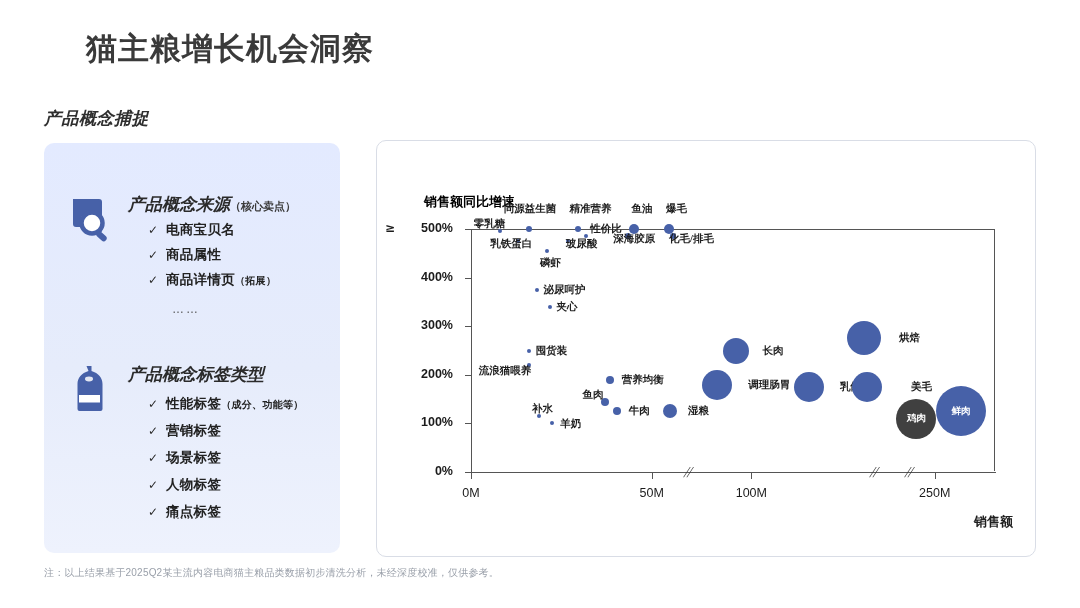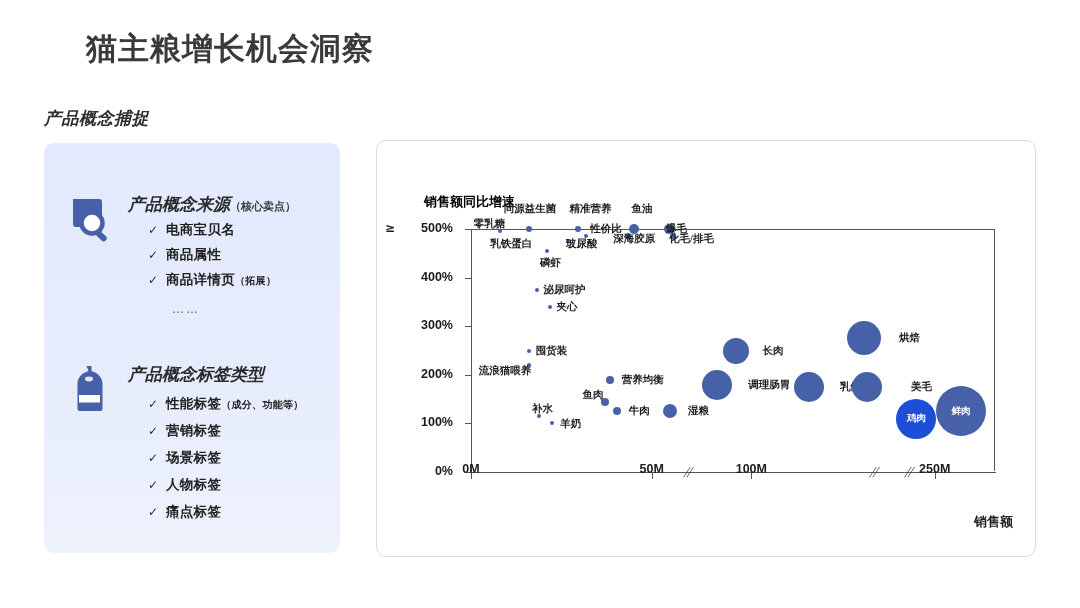--- a/index.html
+++ b/index.html
@@ -126,21 +126,21 @@
   }
   .ge-sign {
     position: absolute; left: 8px; font-size: 12px; font-weight: 700; color:#1b1b1b;
     transform: translateY(-8px);
     font-family: "DejaVu Sans", sans-serif;
   }
   .xtick {
     position: absolute; top: 331px; width: 1px; height: 7px; background: #555;
   }
   .xtick-label {
-    position: absolute; top: 321px; font-size: 12.5px; font-weight: 700;
+    position: absolute; top: 345px; font-size: 12.5px; font-weight: 400;
     color: #1b1b1b; transform: translateX(-50%); white-space: nowrap;
   }
   .axis-break {
     position: absolute; top: 323px; font-size: 15px; color: #333;
     transform: translateX(-50%) skewX(-18deg); font-weight: 400;
     letter-spacing: -1px; font-family: "Liberation Serif", serif;
   }
 
   
   .bubble {
@@ -275,21 +275,21 @@
         <div class="axis-break" style="left: 531.54px;">//</div>
       </div>
     <div id="points">
         <div class="bubble sm" style="left: 151.64px; top: 88px; width: 6px; height: 6px; background: rgb(71, 97, 168);"></div>
         <div class="pt-label" style="left: 126.64px; top: 68px;">同源益生菌</div>
         <div class="bubble sm" style="left: 201.42px; top: 88px; width: 6px; height: 6px; background: rgb(71, 97, 168);"></div>
         <div class="pt-label" style="left: 192.42px; top: 68px;">精准营养</div>
         <div class="bubble sm" style="left: 257.488px; top: 88px; width: 10px; height: 10px; background: rgb(71, 97, 168);"></div>
         <div class="pt-label" style="left: 254.488px; top: 68px;">鱼油</div>
         <div class="bubble sm" style="left: 292.072px; top: 88px; width: 10px; height: 10px; background: rgb(71, 97, 168);"></div>
-        <div class="pt-label" style="left: 289.072px; top: 68px; margin-top: 20px;">爆毛</div>
+        <div class="pt-label" style="left: 289.072px; top: 68px;">爆毛</div>
         <div class="bubble sm" style="left: 122.82px; top: 90.43px; width: 4px; height: 4px; background: rgb(71, 97, 168);"></div>
         <div class="pt-label" style="left: 96.82px; top: 83.43px;">零乳糖</div>
         <div class="bubble sm" style="left: 209.28px; top: 95.29px; width: 4px; height: 4px; background: rgb(71, 97, 168);"></div>
         <div class="pt-label" style="left: 213.28px; top: 88.29px;">性价比</div>
         <div class="bubble sm" style="left: 141.16px; top: 100.15px; width: 4px; height: 4px; background: rgb(71, 97, 168);"></div>
         <div class="pt-label" style="left: 113.16px; top: 103.15px;">乳铁蛋白</div>
         <div class="bubble sm" style="left: 190.94px; top: 100.15px; width: 4px; height: 4px; background: rgb(71, 97, 168);"></div>
         <div class="pt-label" style="left: 188.94px; top: 103.15px;">玻尿酸</div>
         <div class="bubble sm" style="left: 251.2px; top: 95.29px; width: 6px; height: 6px; background: rgb(71, 97, 168);"></div>
         <div class="pt-label" style="left: 236.2px; top: 98.29px;">深海胶原</div>
@@ -320,23 +320,24 @@
         <div class="bubble" style="left: 358.62px; top: 209.5px; width: 26px; height: 26px; background: rgb(71, 97, 168);"></div>
         <div class="pt-label" style="left: 385.62px; top: 209.5px;">长肉</div>
         <div class="bubble" style="left: 340.28px; top: 243.52px; width: 30px; height: 30px; background: rgb(71, 97, 168);"></div>
         <div class="pt-label" style="left: 371.28px; top: 243.52px;">调理肠胃</div>
         <div class="bubble" style="left: 487px; top: 197.35px; width: 34px; height: 34px; background: rgb(71, 97, 168);"></div>
         <div class="pt-label" style="left: 522px; top: 197.35px;">烘焙</div>
         <div class="bubble" style="left: 431.98px; top: 245.95px; width: 30px; height: 30px; background: rgb(71, 97, 168);"></div>
         <div class="pt-label" style="left: 462.98px; top: 245.95px;">乳鸽</div>
         <div class="bubble" style="left: 489.62px; top: 245.95px; width: 30px; height: 30px; background: rgb(71, 97, 168);"></div>
         <div class="pt-label" style="left: 493px; top: 245.95px; margin-left: 41px;">美毛</div>
-        <div class="bubble" style="left: 539.4px; top: 277.54px; width: 40px; height: 40px; background: #1d4ed8;">
+        <div class="bubble" style="left: 539.4px; top: 277.54px; width: 40px; height: 40px; background: #404040;">
           <span class="bubble-inner-label">鸡肉</span>
         </div>
         <div class="bubble" style="left: 583.94px; top: 270.25px; width: 50px; height: 50px; background: rgb(71, 97, 168);">
           <span class="bubble-inner-label">鲜肉</span>
         </div>
       </div>
 
   </div>
 
+  <div class="footnote">注：以上结果基于2025Q2某主流内容电商猫主粮品类数据初步清洗分析，未经深度校准，仅供参考。</div>
 </div>
 
 </body></html>

